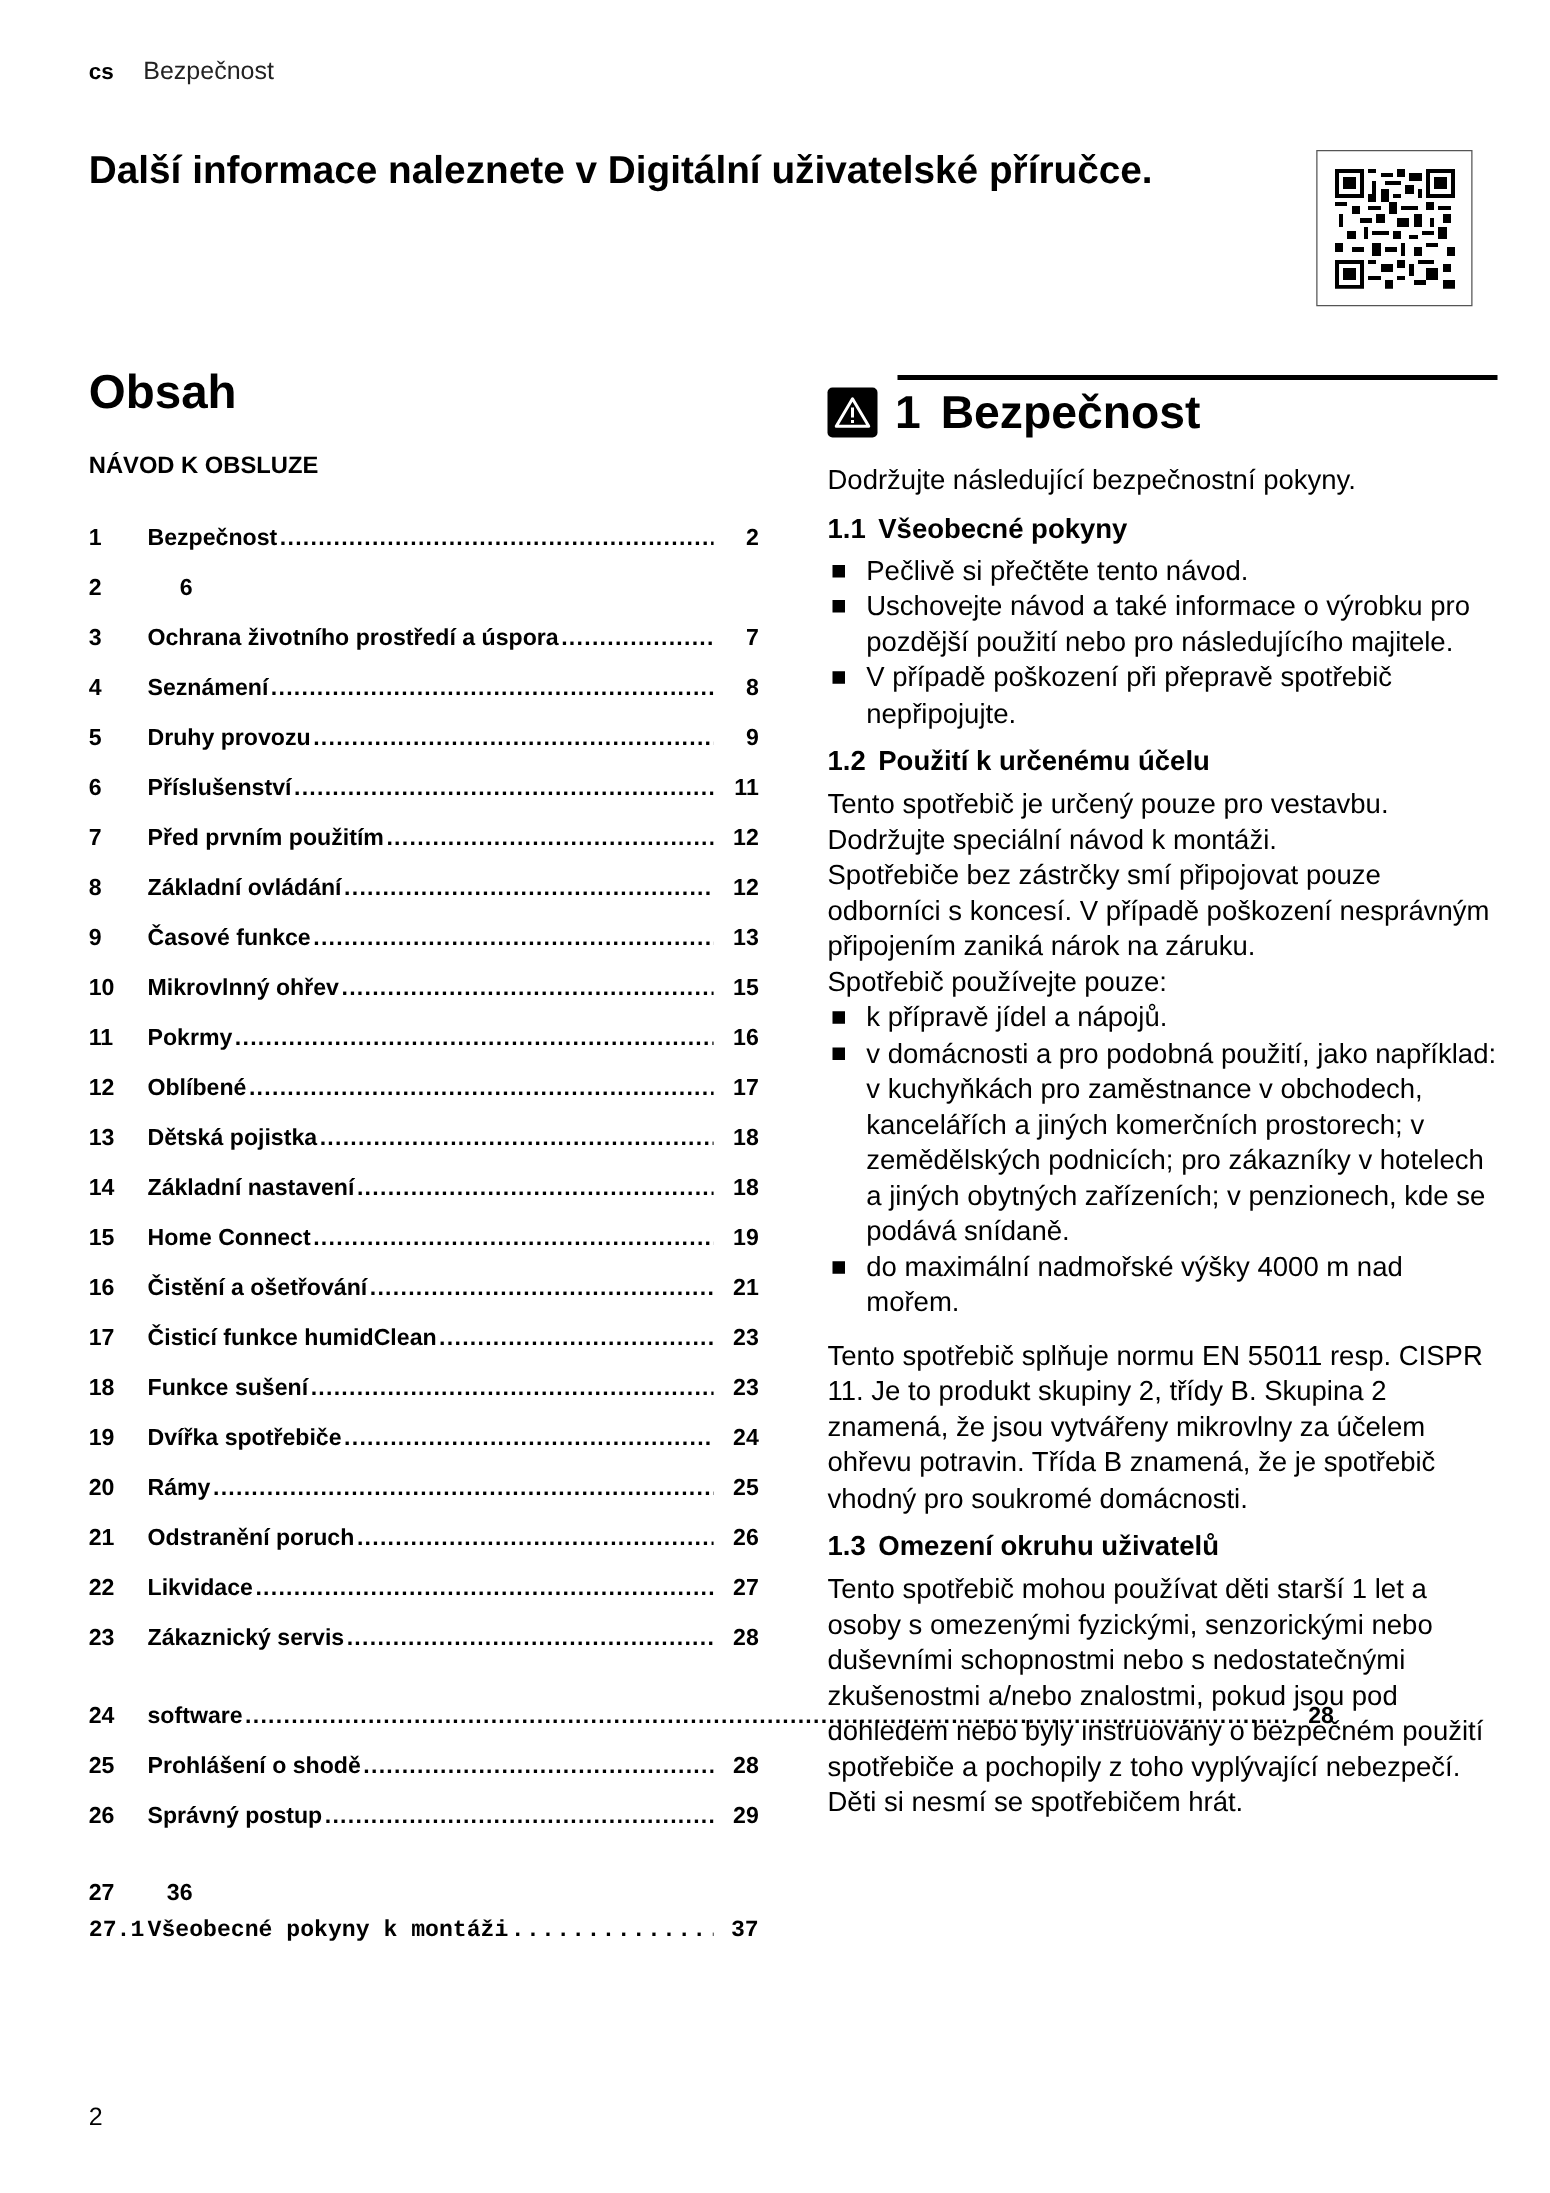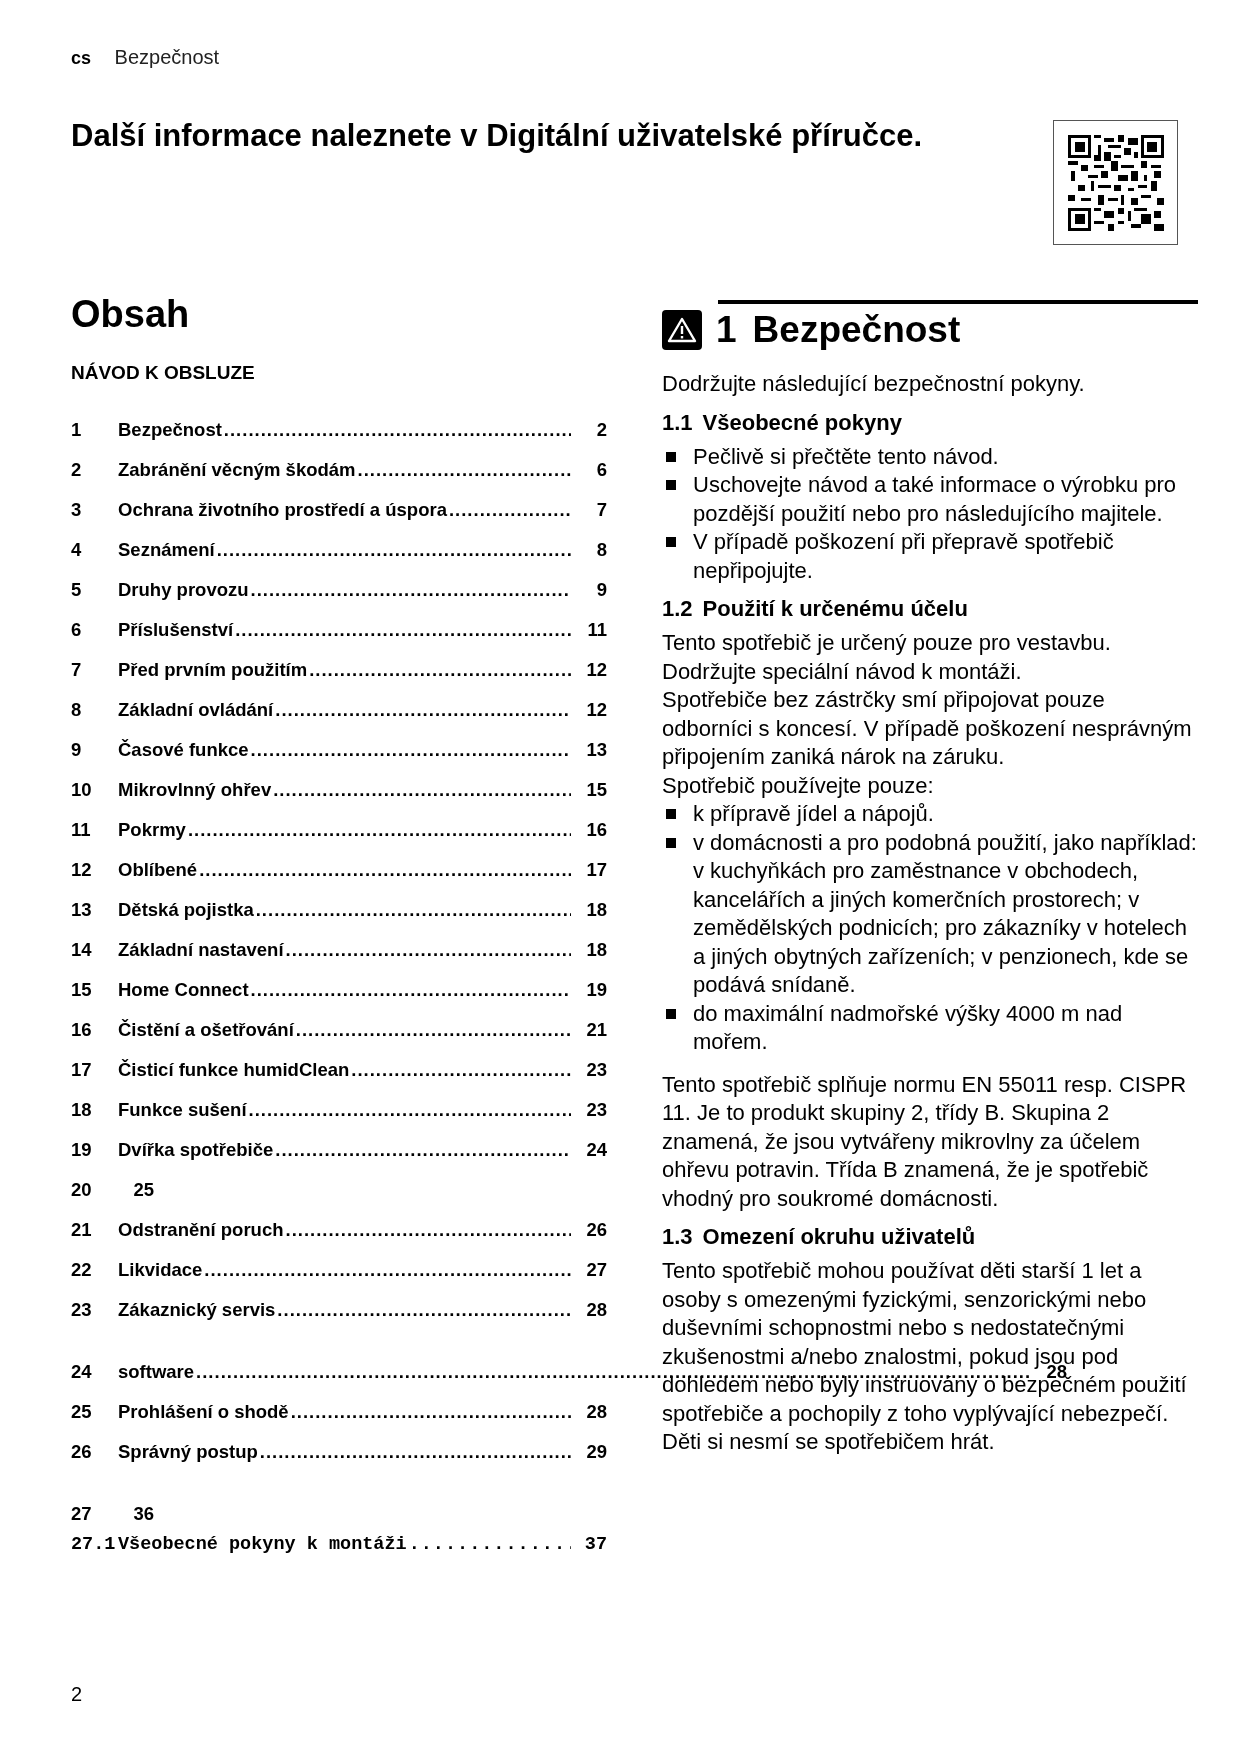--- a/index.html
+++ b/index.html
@@ -128,24 +128,20 @@
       <div class="toc-row">
         <span class="num">1</span>
         <div class="title-wrap">
           <span class="title">Bezpečnost</span>
           <span class="dots"></span>
         </div>
         <span class="page">2</span>
       </div>
       <div class="toc-row">
         <span class="num">2</span>
-        <div class="title-wrap">
-          <span class="title">Zabránění věcným škodám</span>
-          <span class="dots"></span>
-        </div>
         <span class="page">6</span>
       </div>
       <div class="toc-row">
         <span class="num">3</span>
         <div class="title-wrap">
           <span class="title">Ochrana životního prostředí a úspora</span>
           <span class="dots"></span>
         </div>
         <span class="page">7</span>
       </div>
@@ -272,20 +268,24 @@
       <div class="toc-row">
         <span class="num">19</span>
         <div class="title-wrap">
           <span class="title">Dvířka spotřebiče</span>
           <span class="dots"></span>
         </div>
         <span class="page">24</span>
       </div>
       <div class="toc-row">
         <span class="num">20</span>
+        <div class="title-wrap">
+          <span class="title">Rámy</span>
+          <span class="dots"></span>
+        </div>
         <span class="page">25</span>
       </div>
       <div class="toc-row">
         <span class="num">21</span>
         <div class="title-wrap">
           <span class="title">Odstranění poruch</span>
           <span class="dots"></span>
         </div>
         <span class="page">26</span>
       </div>

